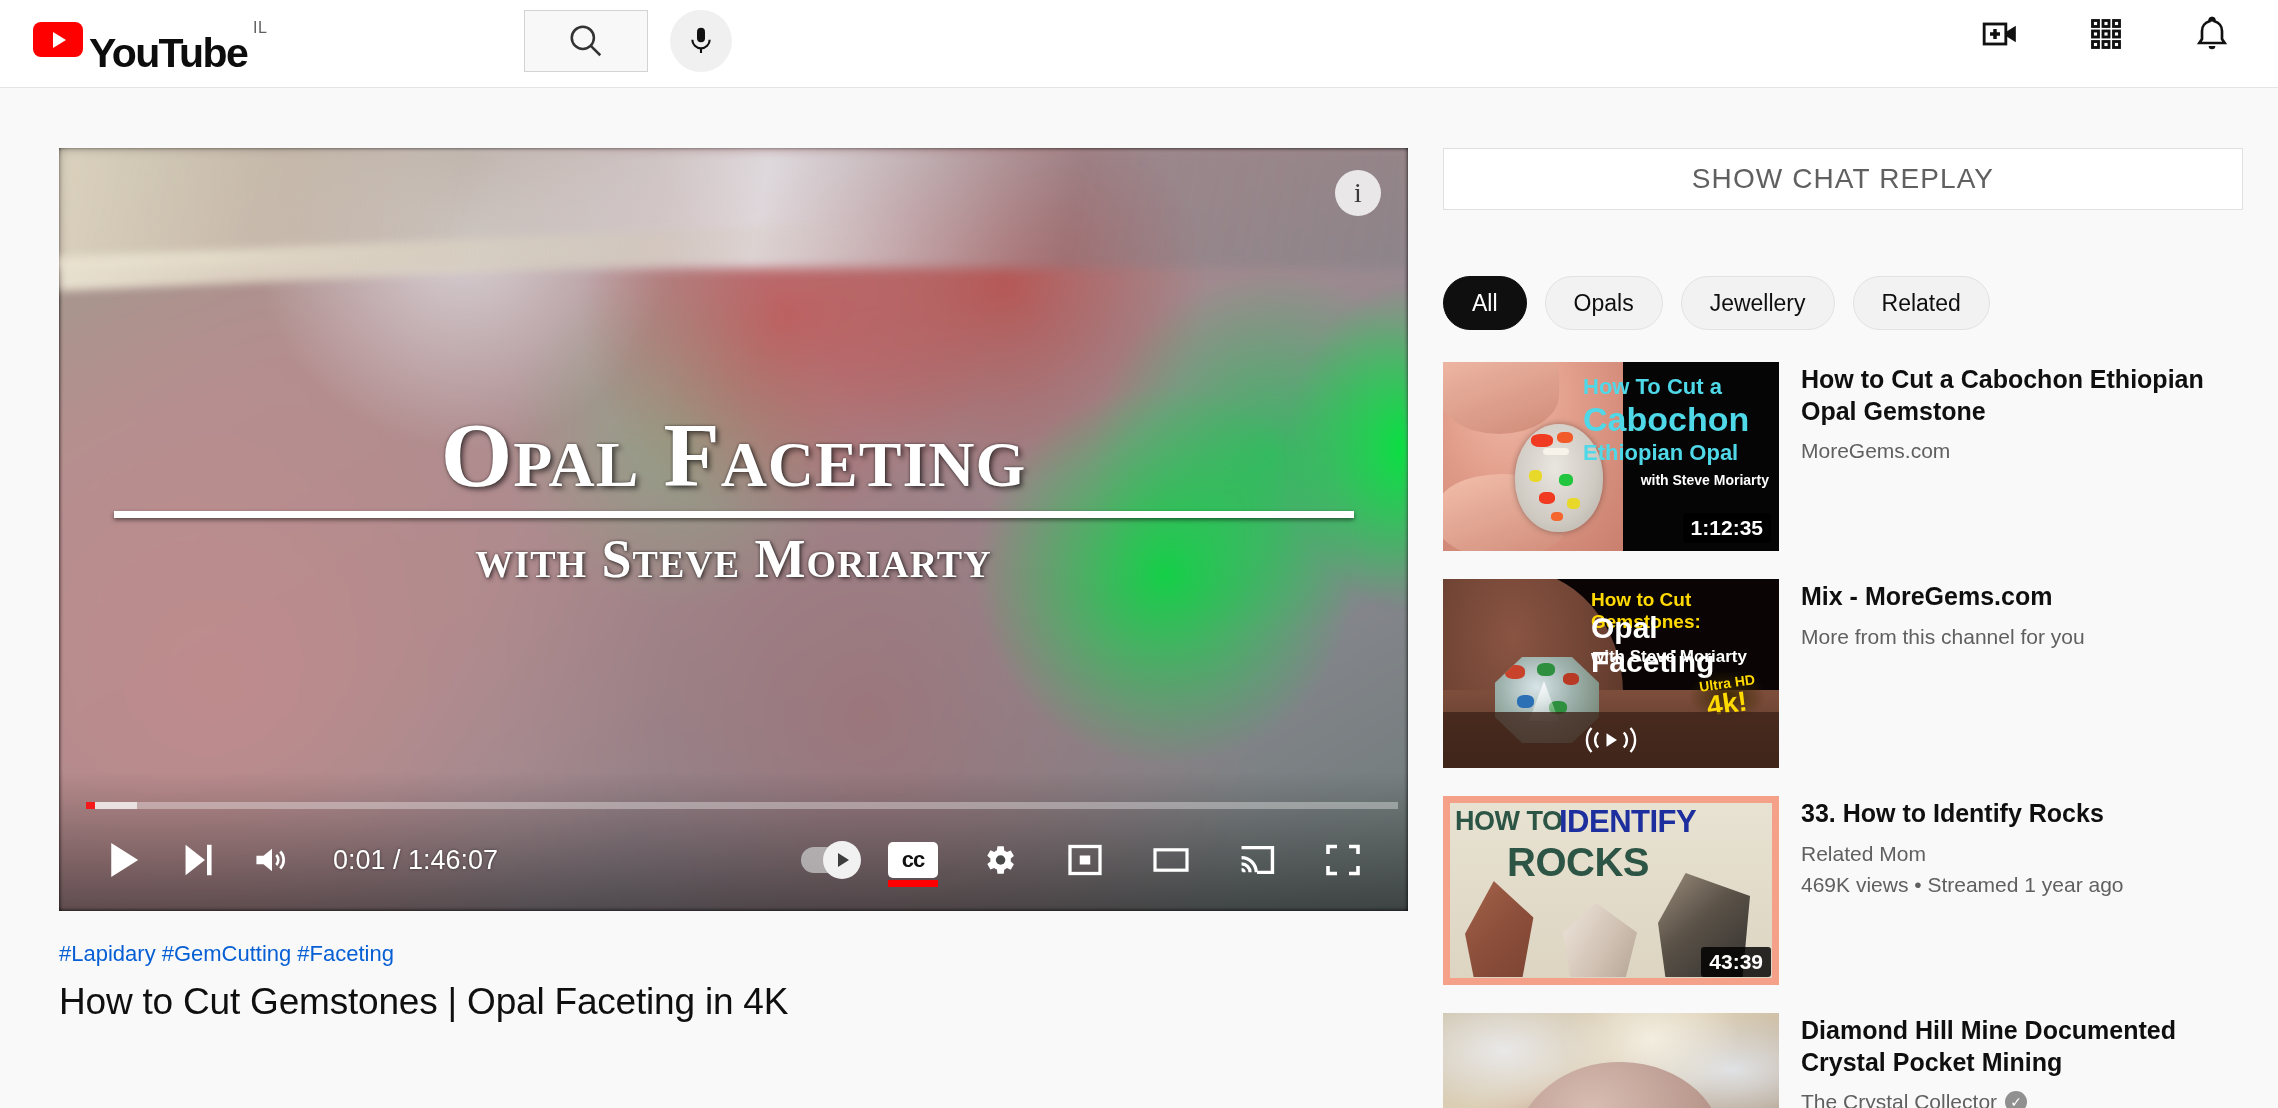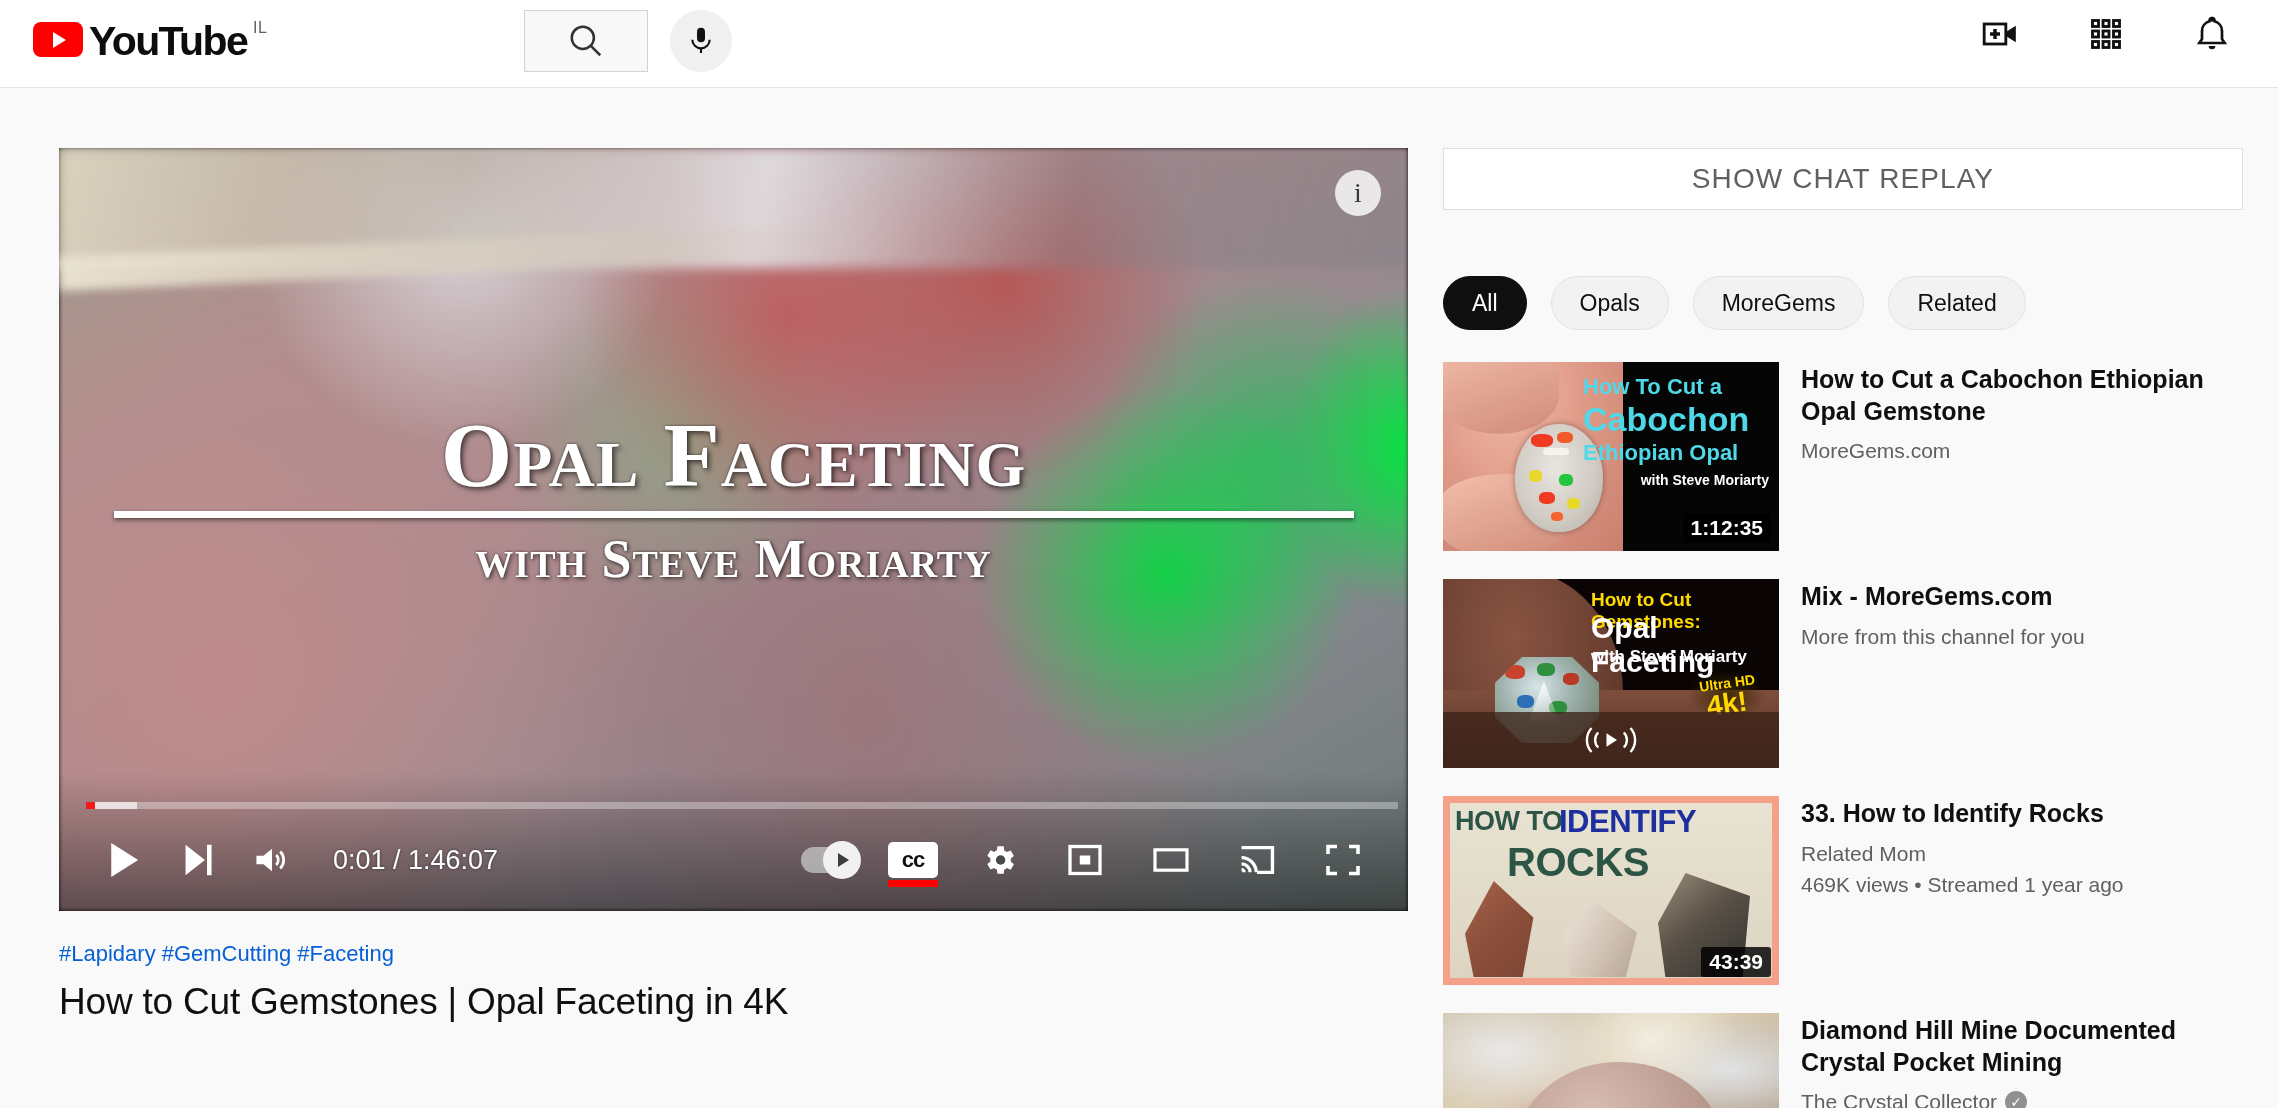--- a/index.html
+++ b/index.html
@@ -32,21 +32,21 @@
   }
   .yt-play-badge .tri {
     width: 0; height: 0;
     border-left: 13px solid #ffffff;
     border-top: 8px solid transparent;
     border-bottom: 8px solid transparent;
     margin-left: 3px;
   }
   .logo-text {
     font-size: 41px; font-weight: bold; letter-spacing: -1.6px;
-    color: #0d0d0d; line-height: 42px; margin-top: 2px;
+    color: #0d0d0d; line-height: 42px; margin-top: 14px;
   }
   .logo-cc {
     font-size: 16px; color: #606060; margin-left: 6px; margin-top: 1px;
     letter-spacing: 0.5px;
   }
 
   .search-area {
     position: absolute; left: 524px; top: 10px;
     display: flex; align-items: center;
   }
@@ -231,21 +231,21 @@
 
   
   .sidebar { position: absolute; left: 1443px; top: 60px; width: 800px; }
   .chat-replay-btn {
     width: 800px; height: 62px;
     background: #ffffff; border: 1px solid #e0e0e0;
     display: flex; align-items: center; justify-content: center;
     font-size: 28px; color: #606060; letter-spacing: 1.1px;
     cursor: pointer;
   }
-  .chips { display: flex; gap: 24px; margin-top: 66px; }
+  .chips { display: flex; gap: 18px; margin-top: 66px; }
   .chip {
     height: 54px; padding: 0 28px; border-radius: 27px;
     display: flex; align-items: center;
     font-size: 23px; color: #0f0f0f;
     background: #f2f2f2; border: 1px solid #e2e2e2;
     cursor: pointer; white-space: nowrap;
   }
   .chip.active { background: #0f0f0f; color: #ffffff; border-color: #0f0f0f; }
 
   .rec-list { margin-top: 32px; }
@@ -529,21 +529,21 @@
     <div class="video-title">How to Cut Gemstones | Opal Faceting in 4K</div>
   </div>
 
   <div class="sidebar">
 
     <div class="chat-replay-btn">SHOW CHAT REPLAY</div>
 
     <div class="chips">
       <div class="chip active">All</div>
       <div class="chip">Opals</div>
-      <div class="chip">MoreGems</div>
+      <div class="chip">Jewellery</div>
       <div class="chip">Related</div>
     </div>
 
     <div class="rec-list">
 
       <div class="rec-item">
         <div class="thumb t1">
           <div class="hand"></div>
           <div class="finger" style="left:-4px;top:-24px;width:120px;height:96px;"></div>
           <div class="finger" style="left:-6px;top:112px;width:130px;height:84px;"></div>

